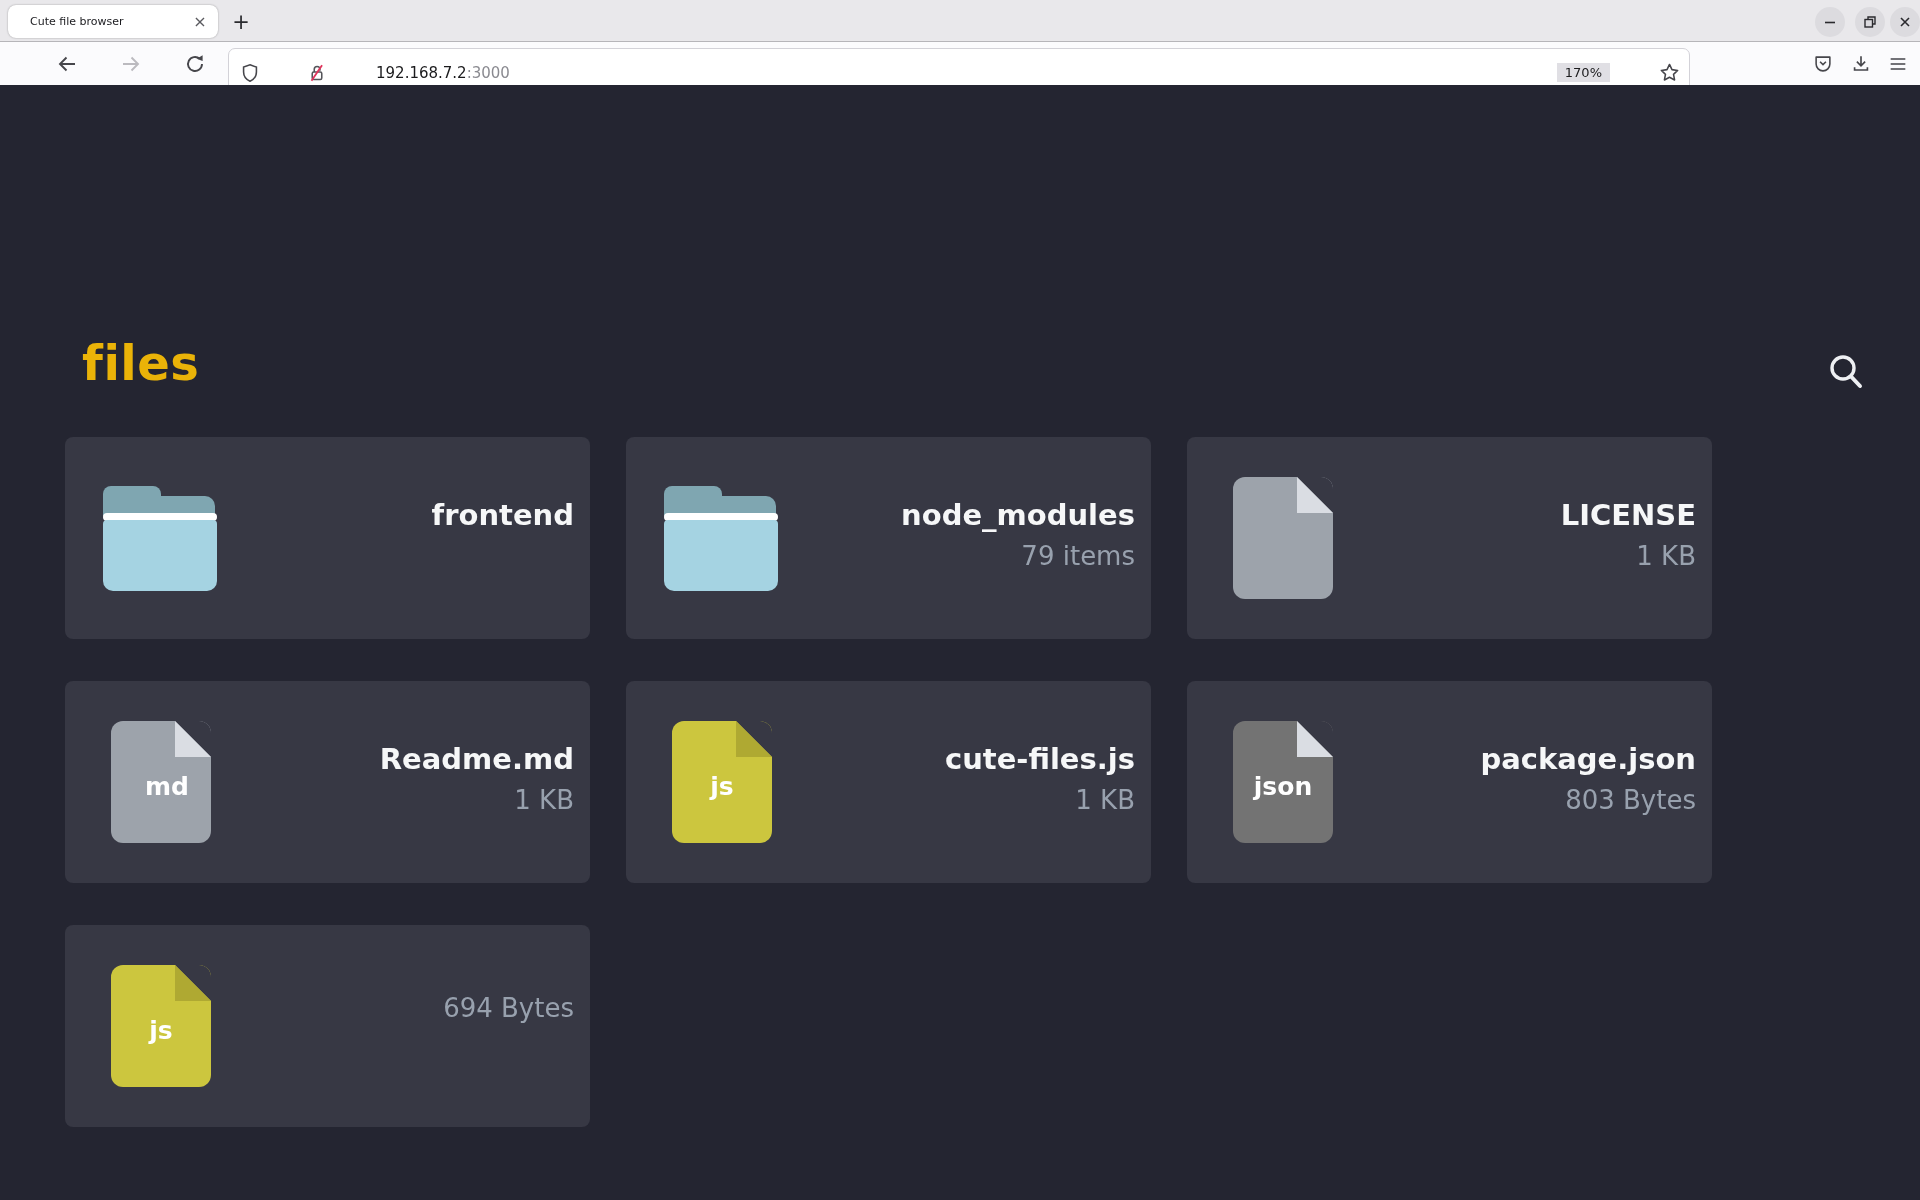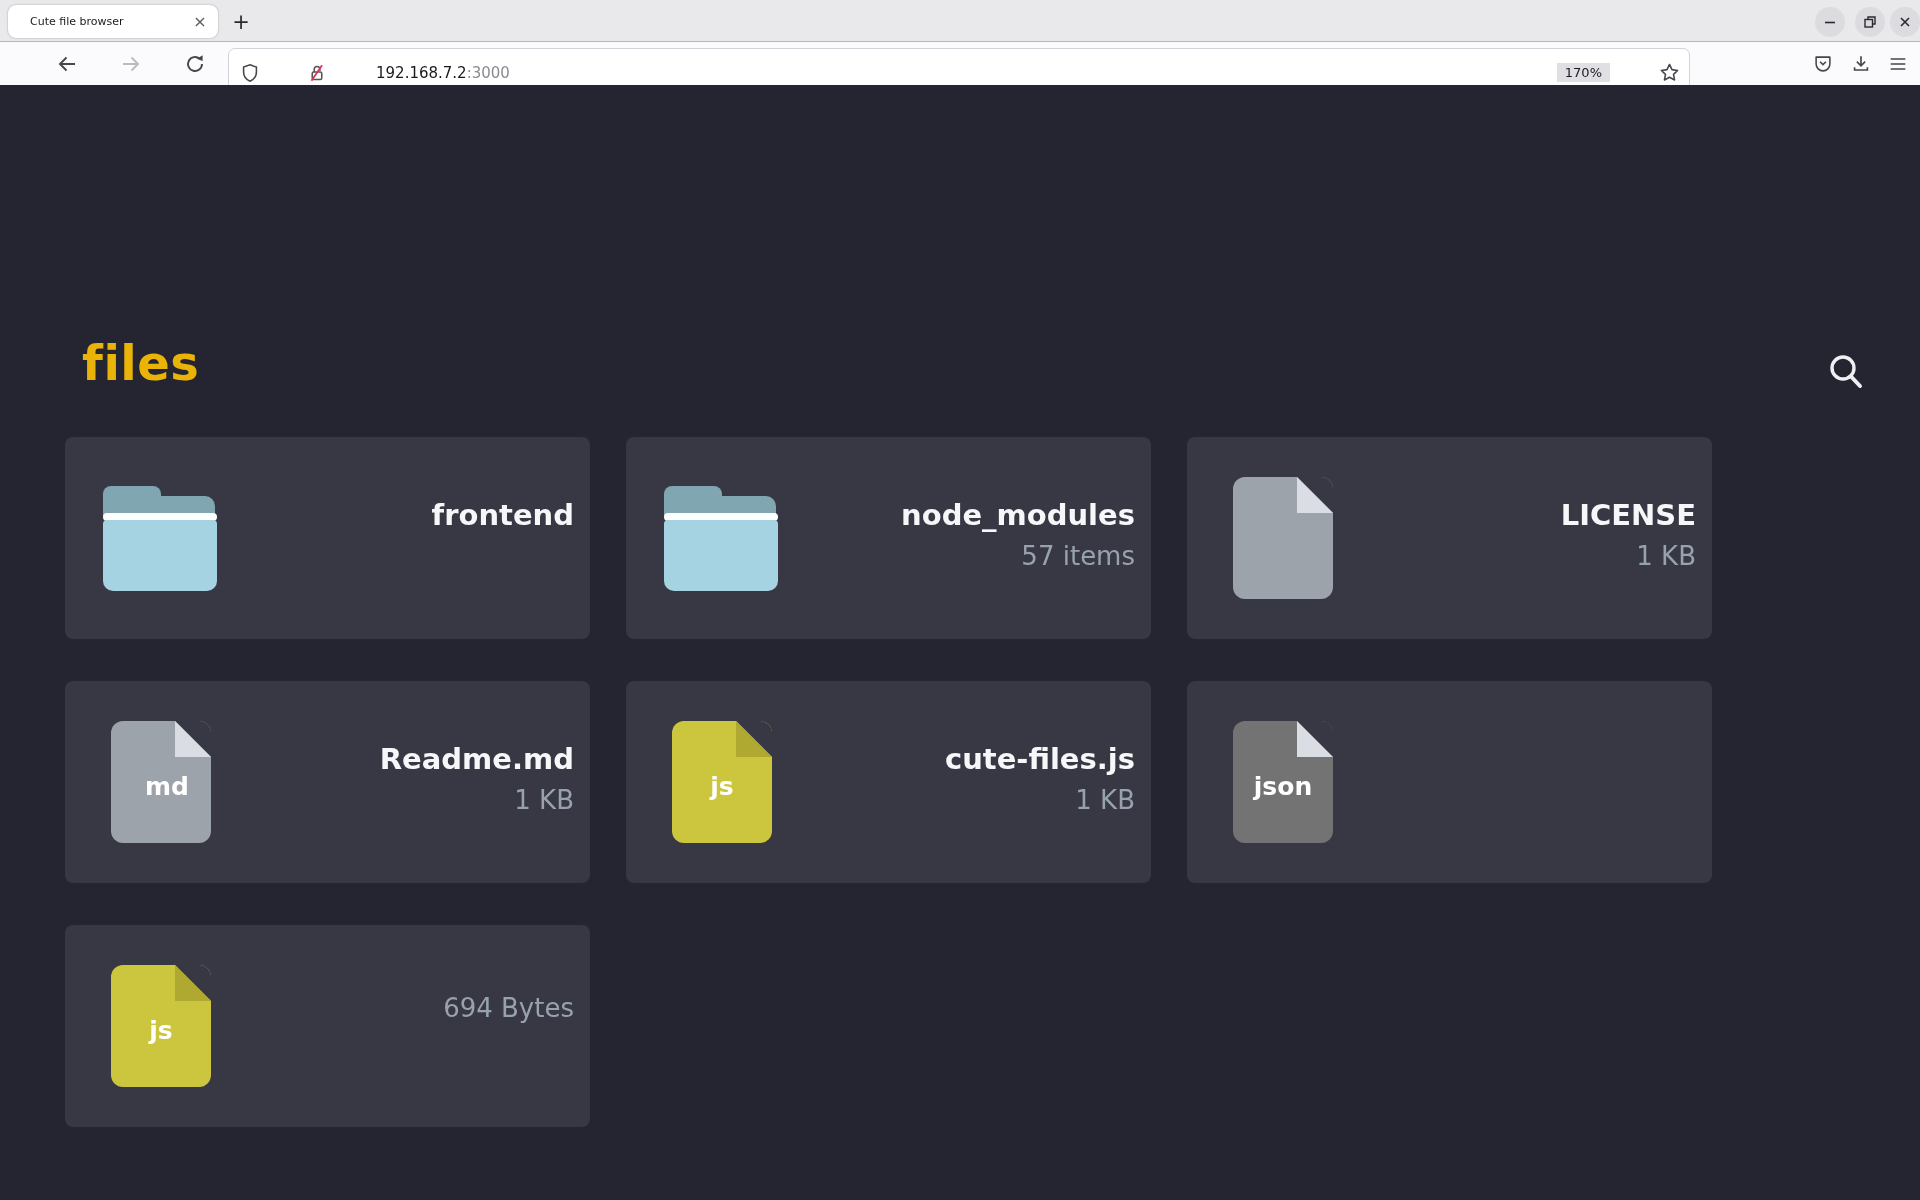--- a/index.html
+++ b/index.html
@@ -167,21 +167,21 @@
         <div class="icon-area">
           <div class="folder-icon">
             <div class="f-tab" style="background:#7fa6b1"></div>
             <div class="f-back" style="background:#7fa6b1"></div>
             <div class="f-stripe"></div>
             <div class="f-body" style="background:#a5d3e2"></div>
           </div>
         </div>
         <div class="card-text">
           <div class="card-title">node_modules</div>
-          <div class="card-meta">57 items</div>
+          <div class="card-meta">79 items</div>
         </div>
       </div>
       <div class="card">
         <div class="icon-area">
           <div class="doc-icon" style="background: rgb(157, 163, 171);">
             <div class="doc-cut" style="background:#373844"></div>
             <div class="doc-fold" style="background:#dadde3"></div>
             <span class="doc-ext"></span>
           </div>
         </div>
@@ -217,20 +217,24 @@
         </div>
       </div>
       <div class="card">
         <div class="icon-area">
           <div class="doc-icon" style="background: #737373;">
             <div class="doc-cut" style="background:#373844"></div>
             <div class="doc-fold" style="background:#dadde3"></div>
             <span class="doc-ext">json</span>
           </div>
         </div>
+        <div class="card-text">
+          <div class="card-title">package.json</div>
+          <div class="card-meta">803 Bytes</div>
+        </div>
       </div>
       <div class="card">
         <div class="icon-area">
           <div class="doc-icon" style="background: rgb(204, 198, 62);">
             <div class="doc-cut" style="background:#373844"></div>
             <div class="doc-fold" style="background:#afa932"></div>
             <span class="doc-ext">js</span>
           </div>
         </div>
         <div class="card-text">

